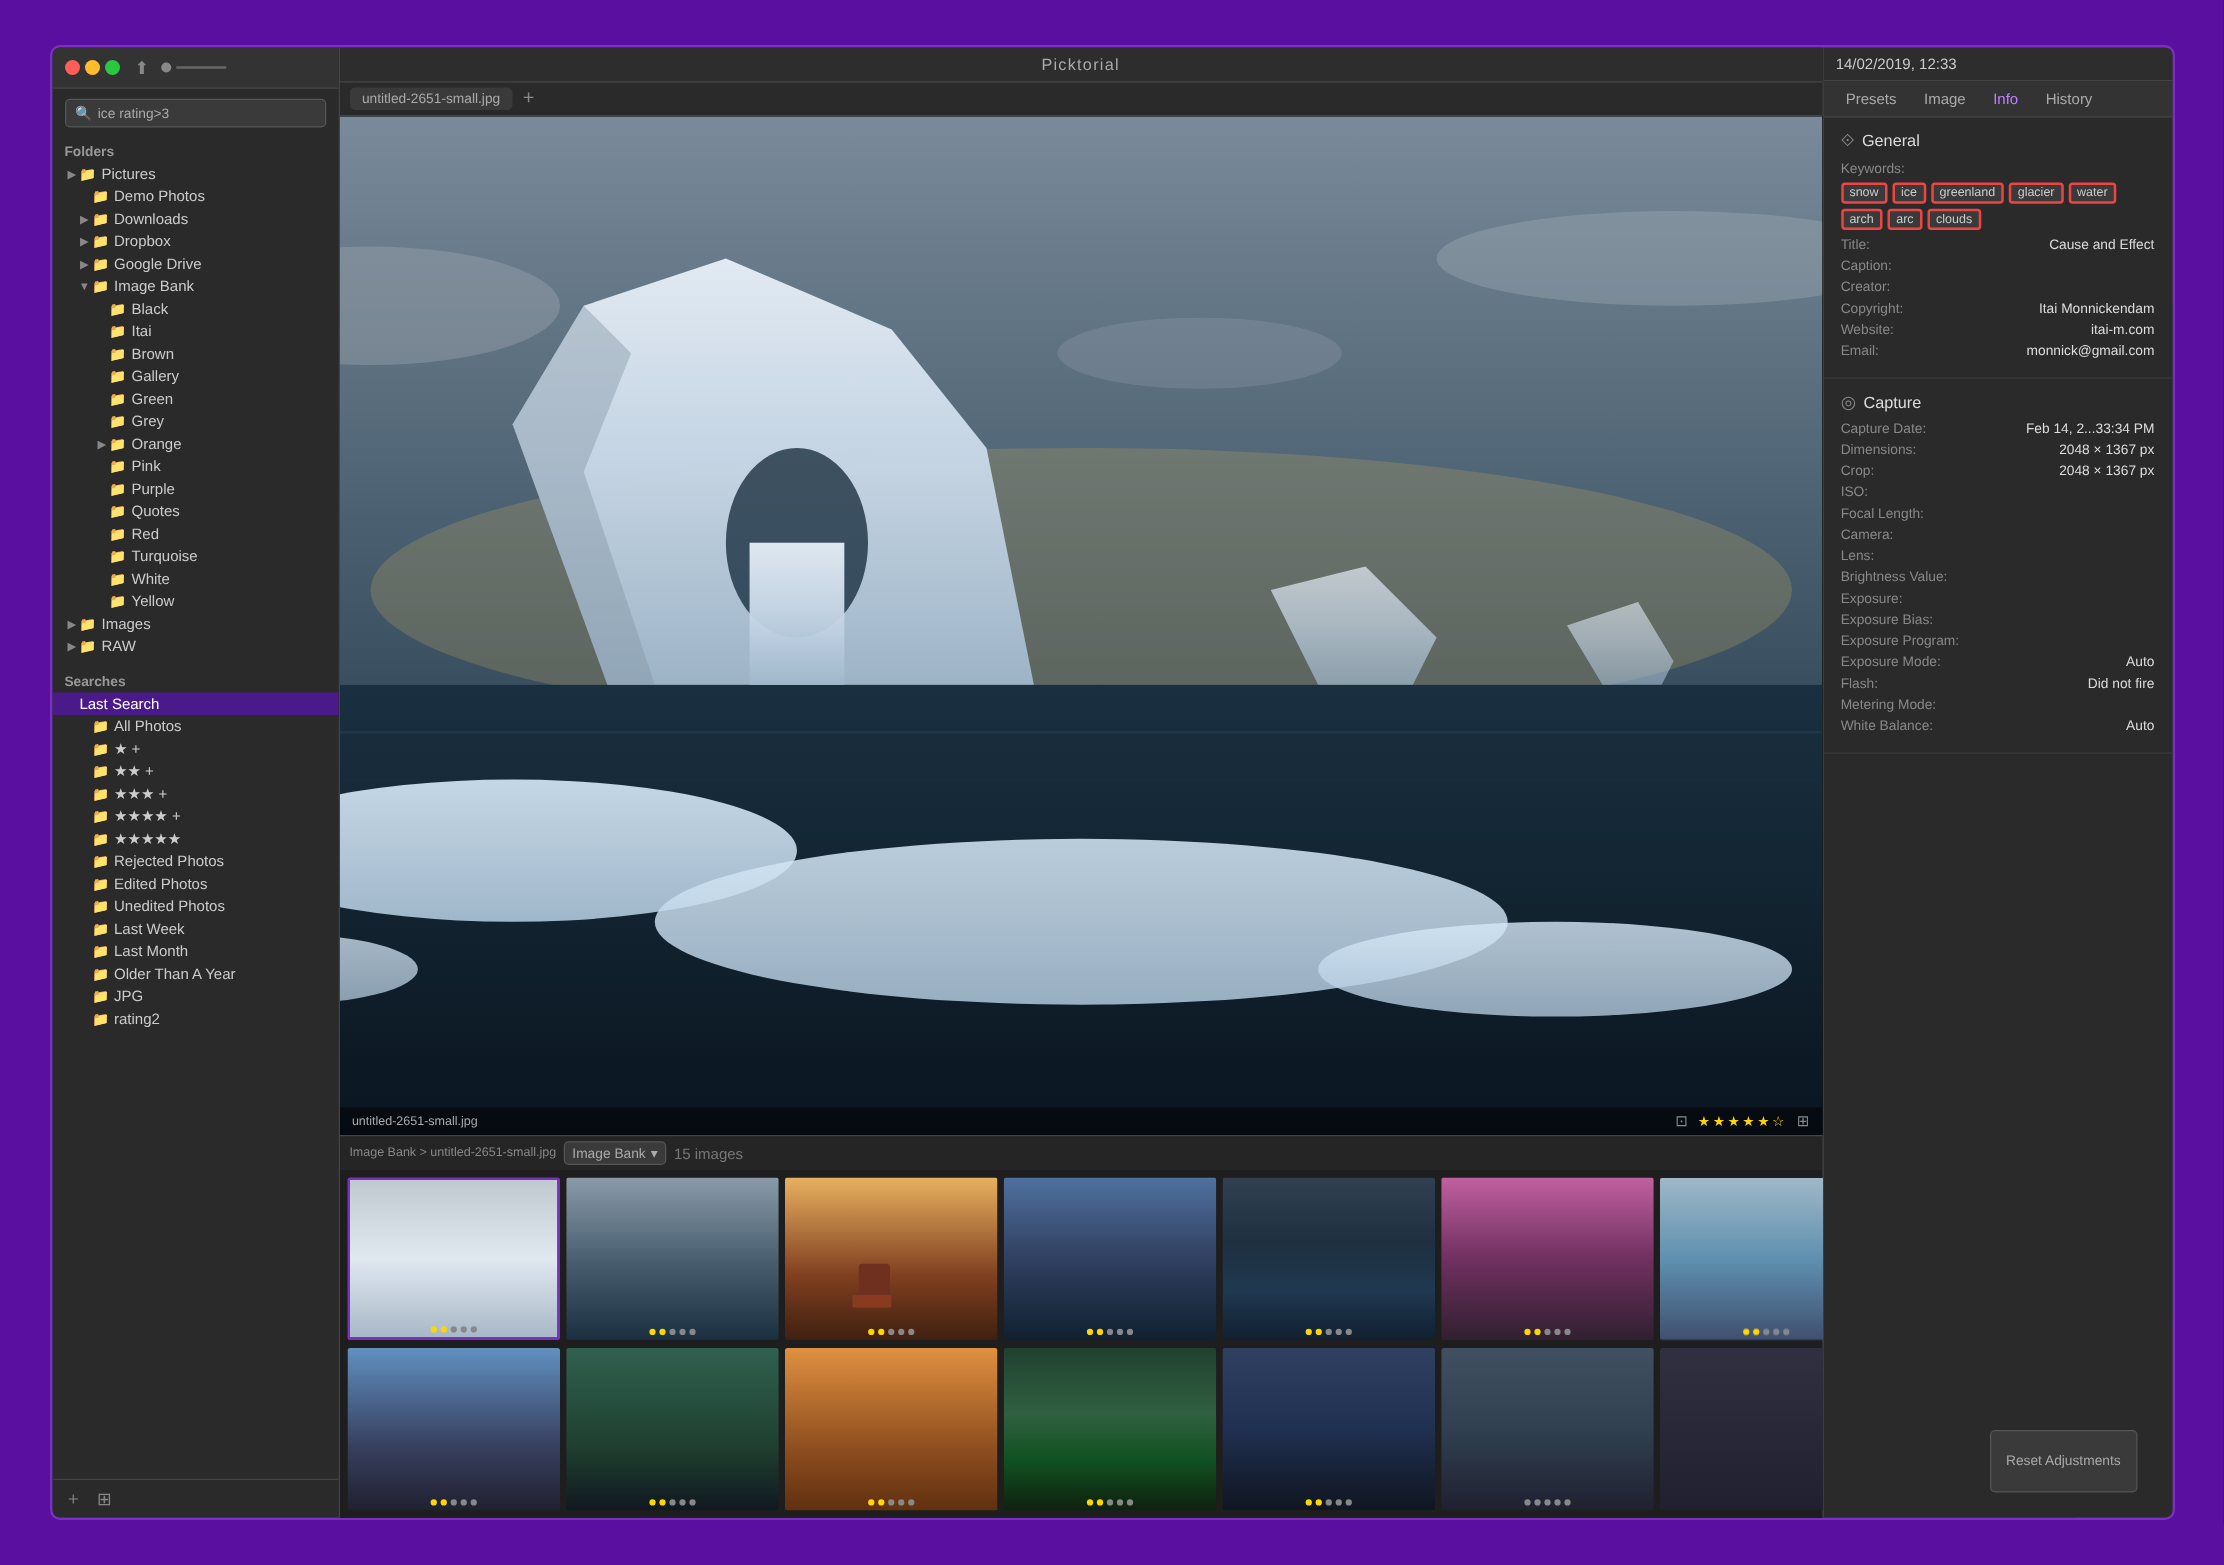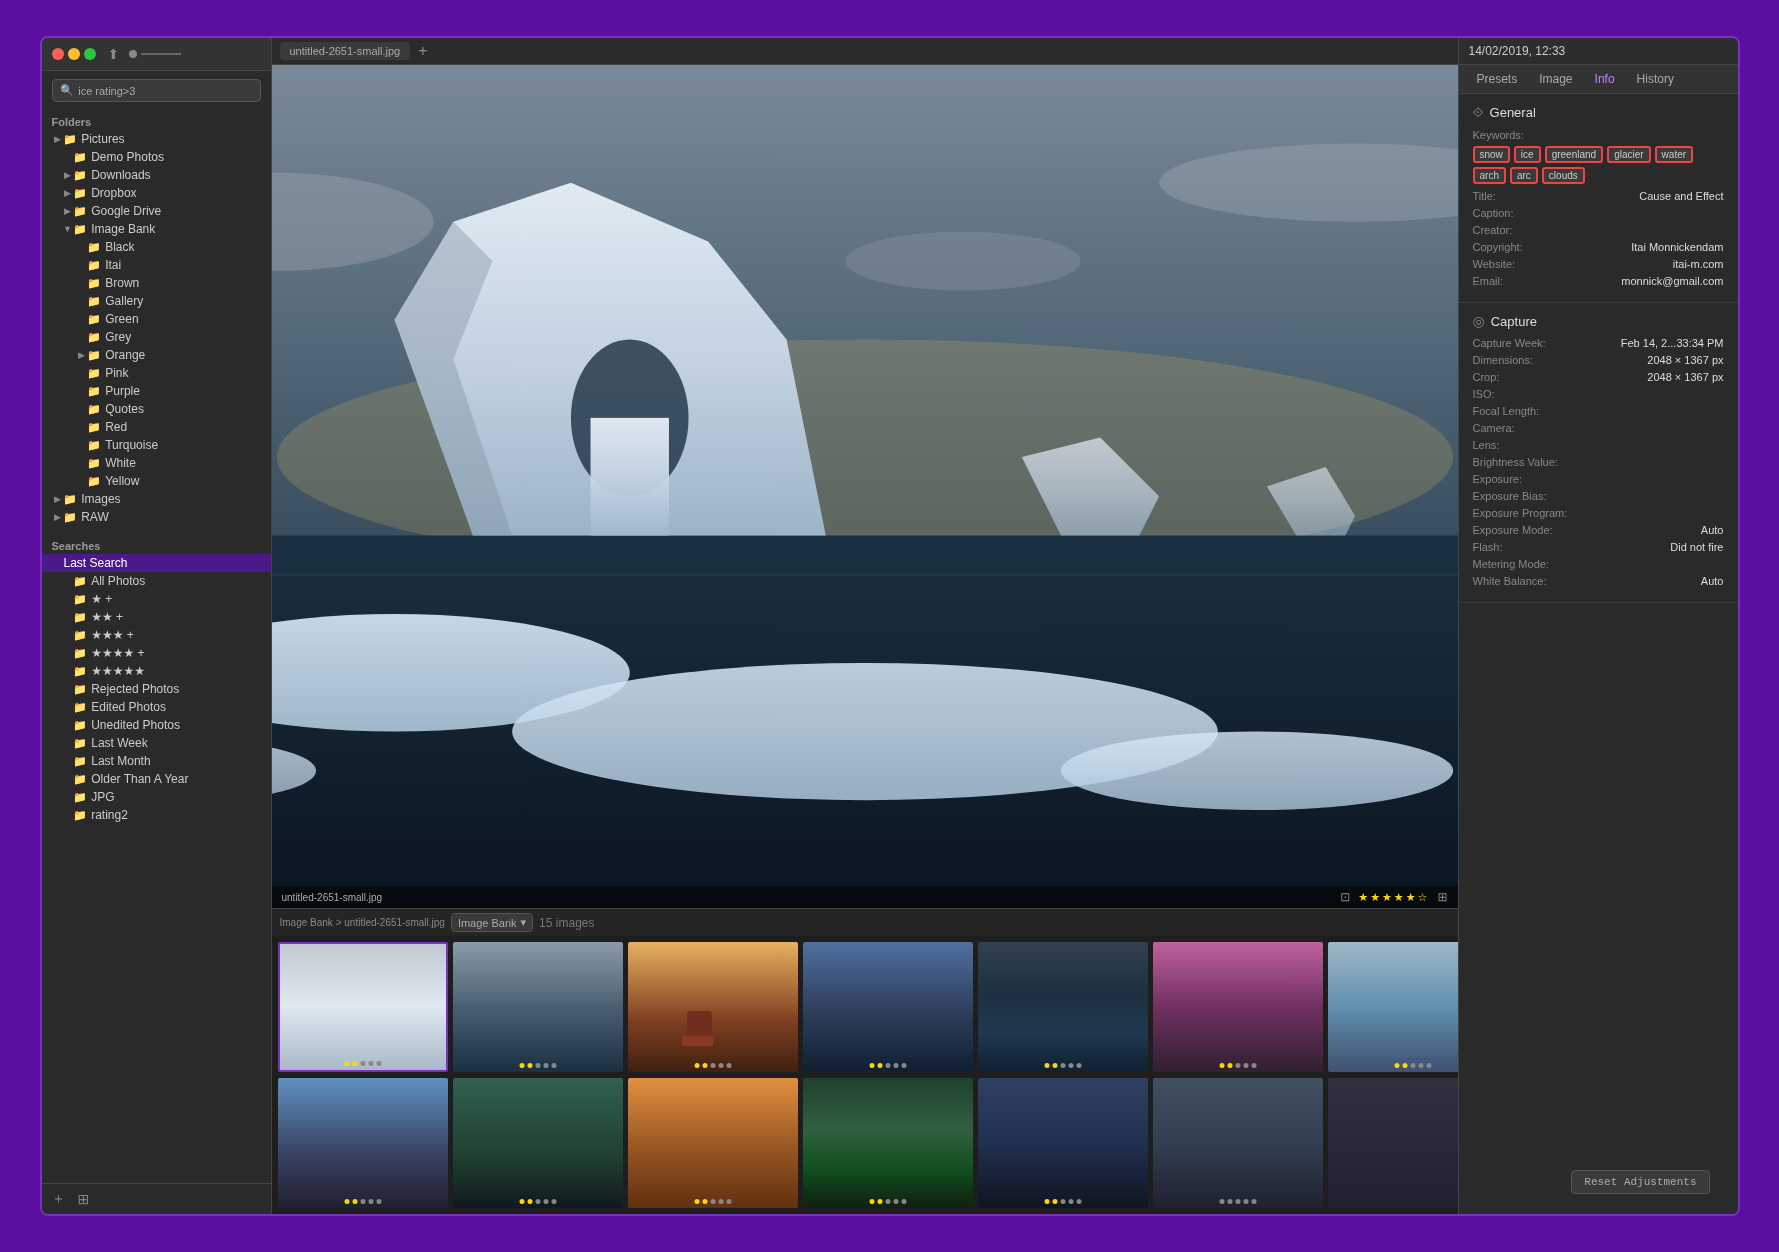--- a/index.html
+++ b/index.html
@@ -295,27 +295,26 @@
       padding: 1px 5px;
       font-size: 10px;
       color: #ccc;
     }
 
     .reset-btn {
       margin: 10px 14px;
       background: #3a3a3a;
       border: 1px solid #555;
       border-radius: 4px;
-      padding: 5px 12px;
+      padding: 18px 12px;
       color: #aaa;
       font-size: 11px;
       cursor: pointer;
       text-align: center;
       align-self: flex-end;
-      font-family: Liberation Mono, monospace;
     }
   </style>
 </head>
 <body>
 
 <div class="app-container">
 
   <div class="sidebar">
 
     <div class="titlebar">
@@ -527,20 +526,23 @@
     </div>
 
     <div class="sidebar-bottom">
       <span class="sidebar-bottom-icon">＋</span>
       <span class="sidebar-bottom-icon">⊞</span>
     </div>
   </div>
 
   <div class="main-content">
 
+    <div class="main-header">
+      <span class="app-title">Picktorial</span>
+    </div>
 
     <div class="tab-bar">
       <div class="tab">
         <span>untitled-2651-small.jpg</span>
       </div>
       <span class="add-tab">+</span>
     </div>
 
     <div class="photo-viewer">
 
@@ -822,21 +824,21 @@
       </div>
     </div>
 
     <div class="info-section">
       <div class="info-section-header">
         <span class="info-section-icon">◎</span>
         <span class="info-section-title">Capture</span>
       </div>
 
       <div class="info-row">
-        <span class="info-label">Capture Week:</span>
+        <span class="info-label">Capture Date:</span>
         <span class="info-value">Feb 14, 2...33:34 PM</span>
       </div>
       <div class="info-row">
         <span class="info-label">Dimensions:</span>
         <span class="info-value">2048 × 1367 px</span>
       </div>
       <div class="info-row">
         <span class="info-label">Crop:</span>
         <span class="info-value">2048 × 1367 px</span>
       </div>

